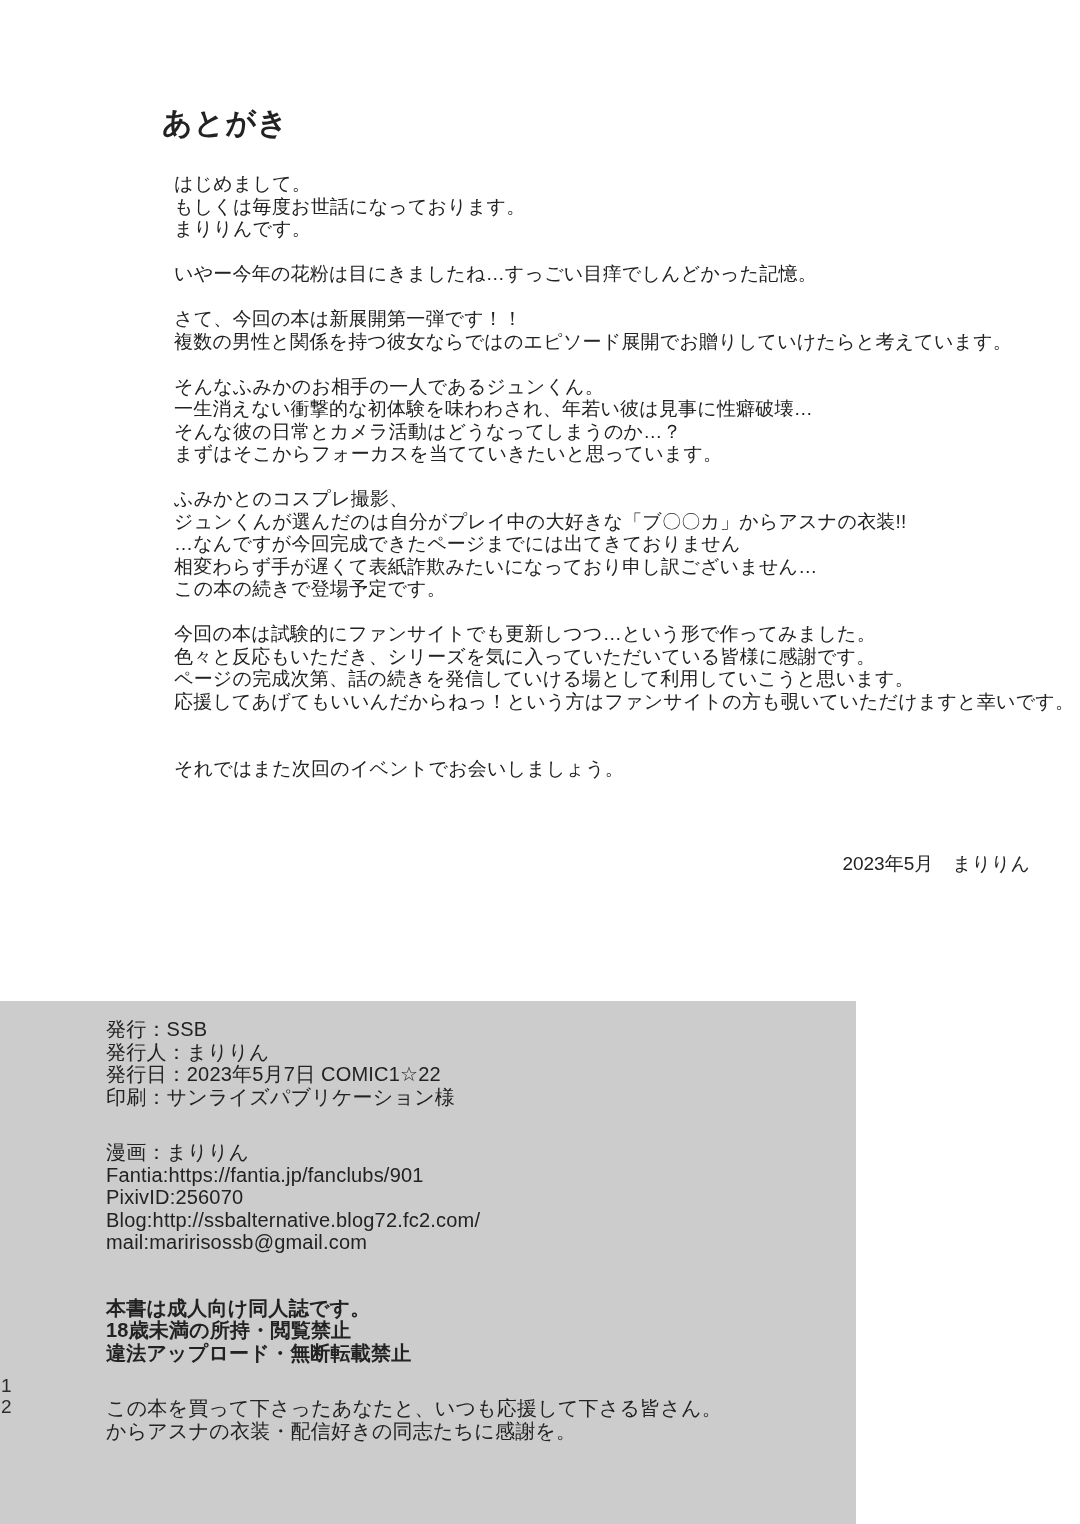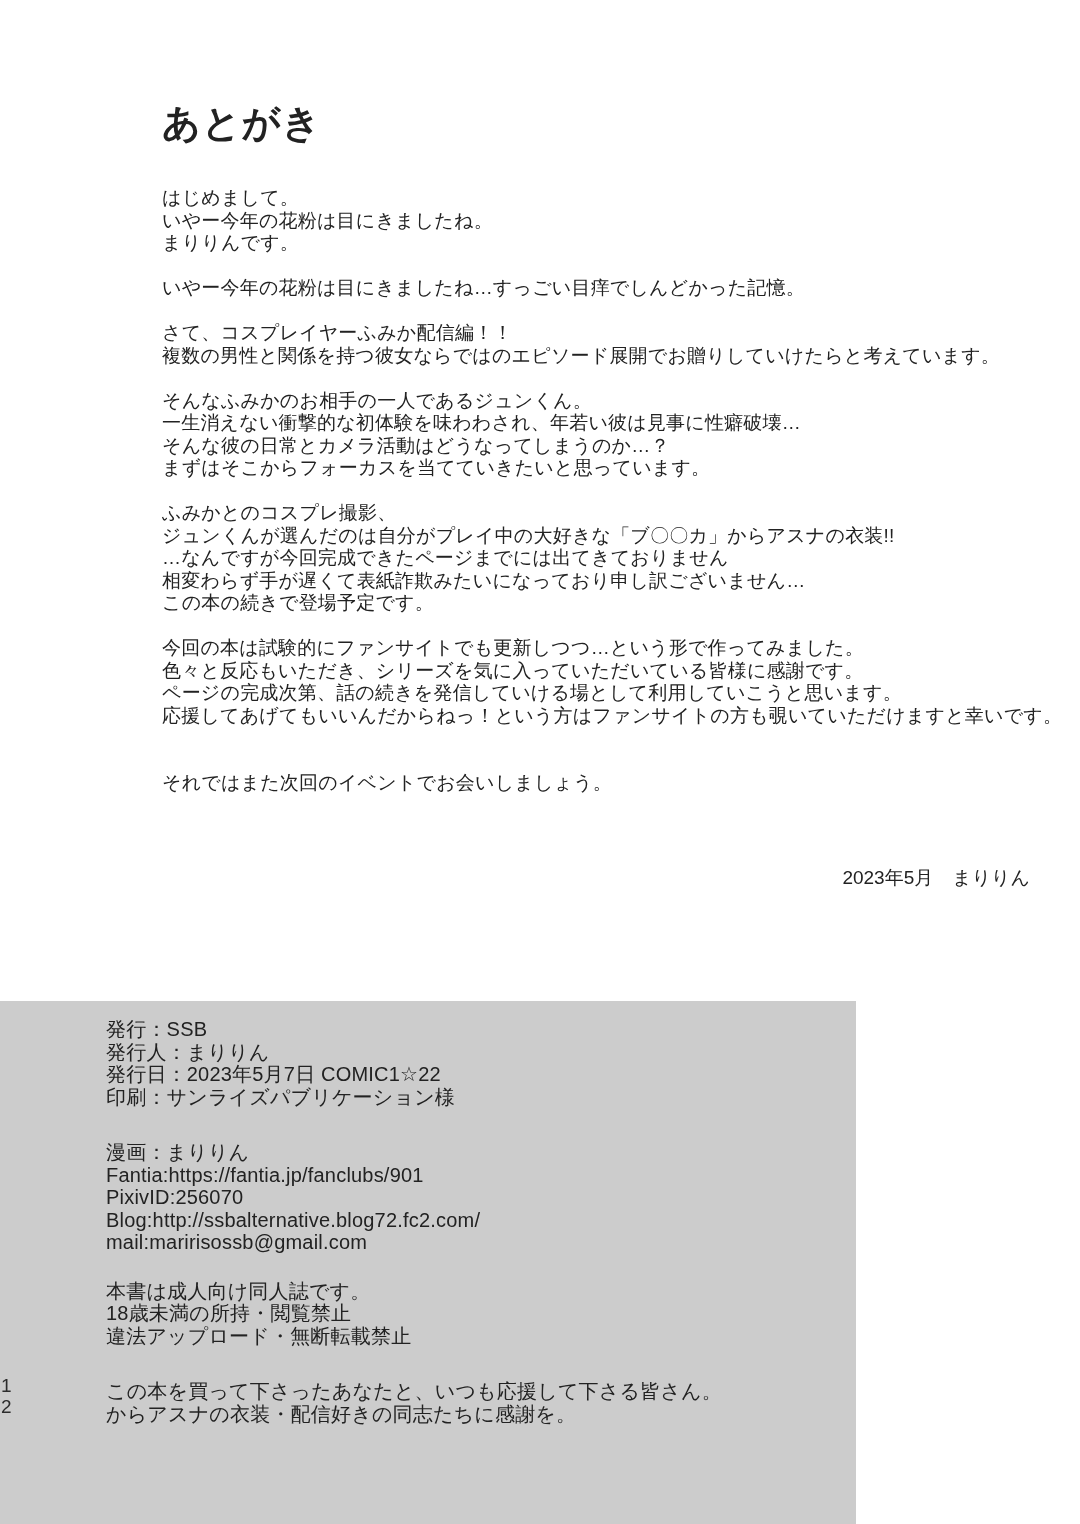--- a/index.html
+++ b/index.html
@@ -22,27 +22,27 @@
     overflow: hidden;
   }
   
   .afterword {
     position: absolute;
     left: 162px;
     top: 103px;
     width: 890px;
   }
   .title {
-    margin: 0 0 44px 0;
-    font-size: 38px;
+    margin: 0 0 30px 0;
+    font-size: 30px;
     line-height: 40px;
     font-weight: 600;
     letter-spacing: 1px;
   }
-  .para { margin: 0; }
+  .para { margin: 12px; }
   .para.gap  { margin-top: 22.5px; }  
   .para.gap2 { margin-top: 45px;   }  
   .line {
     font-size: 19px;
     line-height: 22.5px;
     white-space: nowrap;
     letter-spacing: 0.2px;
   }
   .signoff {
     margin-top: 72px;
@@ -61,51 +61,51 @@
     height: 546px;
     background: var(--footer-bg);
     padding: 17px 0 0 106px;
   }
   .colophon .line {
     font-size: 20px;
     line-height: 22.5px;
   }
   .block { margin: 0; }
   .block.b-gap1 { margin-top: 33px; }
-  .block.b-gap2 { margin-top: 26px; }
+  .block.b-gap2 { margin-top: 43px; font-weight: bold; }
   
   .page-number {
     position: absolute;
     left: 1px;
     top: 1376px;
     font-size: 19px;
     line-height: 20.5px;
     color: #2c2c2c;
   }
 </style>
 </head>
 <body>
 
 <div class="page">
 
   <main class="afterword">
     <h1 class="title">あとがき</h1>
 
     <div class="para">
       <div class="line">はじめまして。</div>
-      <div class="line">いやー今年の花粉は目にきましたね。</div>
+      <div class="line">もしくは毎度お世話になっております。</div>
       <div class="line">まりりんです。</div>
     </div>
 
     <div class="para gap">
       <div class="line">いやー今年の花粉は目にきましたね…すっごい目痒でしんどかった記憶。</div>
     </div>
 
     <div class="para gap">
-      <div class="line">さて、コスプレイヤーふみか配信編！！</div>
+      <div class="line">さて、今回の本は新展開第一弾です！！</div>
       <div class="line">複数の男性と関係を持つ彼女ならではのエピソード展開でお贈りしていけたらと考えています。</div>
     </div>
 
     <div class="para gap">
       <div class="line">そんなふみかのお相手の一人であるジュンくん。</div>
       <div class="line">一生消えない衝撃的な初体験を味わわされ、年若い彼は見事に性癖破壊…</div>
       <div class="line">そんな彼の日常とカメラ活動はどうなってしまうのか…？</div>
       <div class="line">まずはそこからフォーカスを当てていきたいと思っています。</div>
     </div>
 

